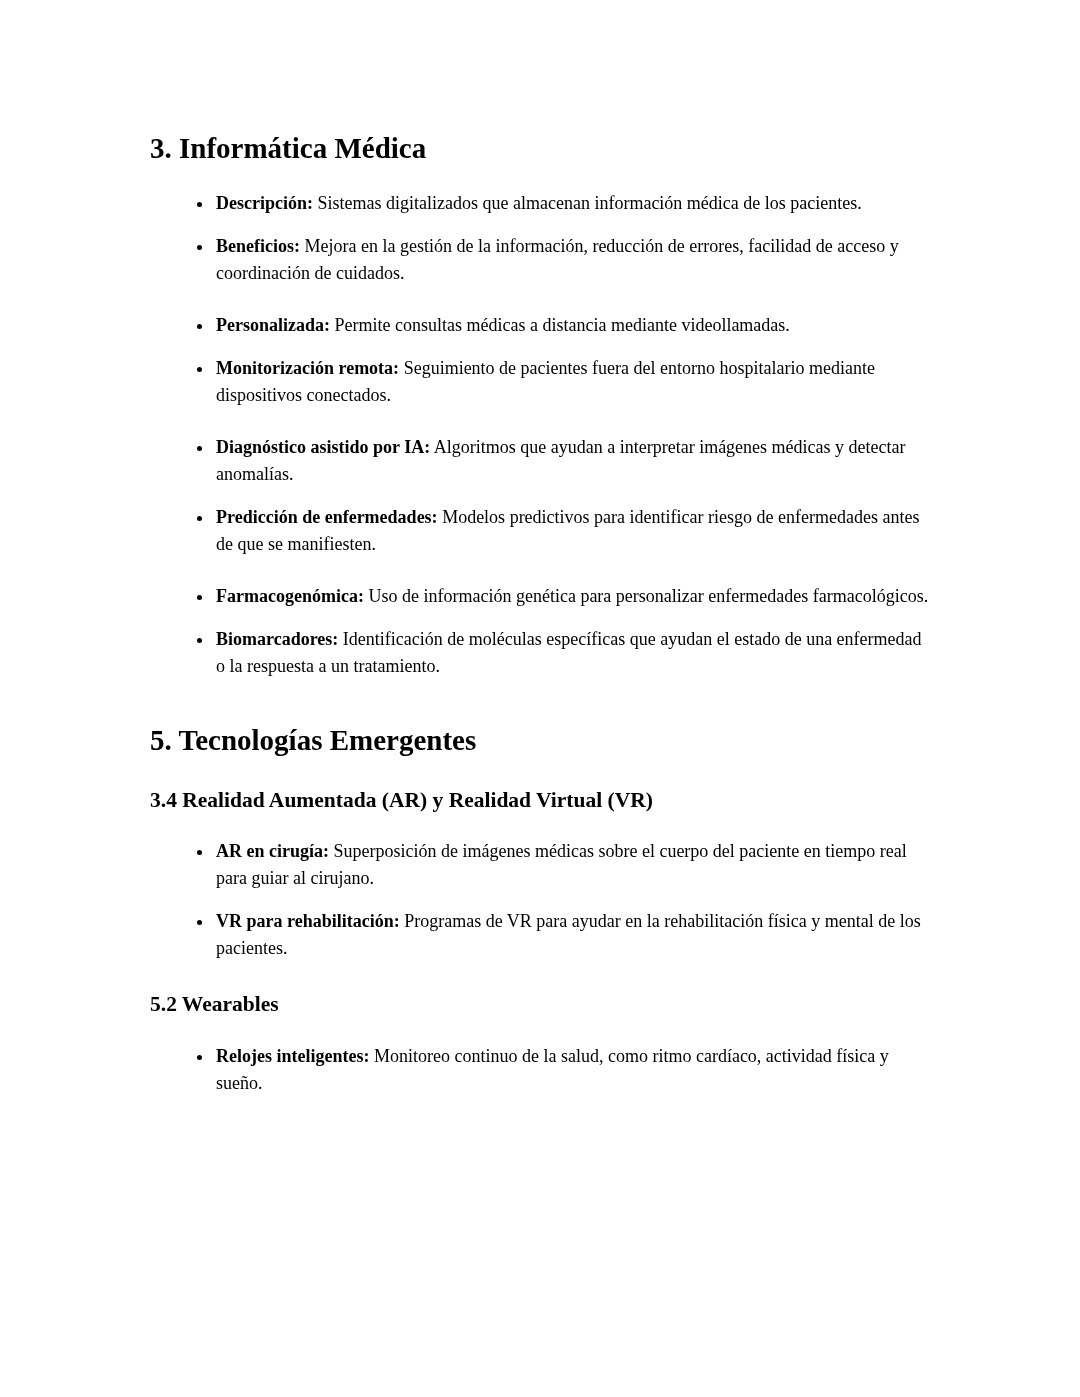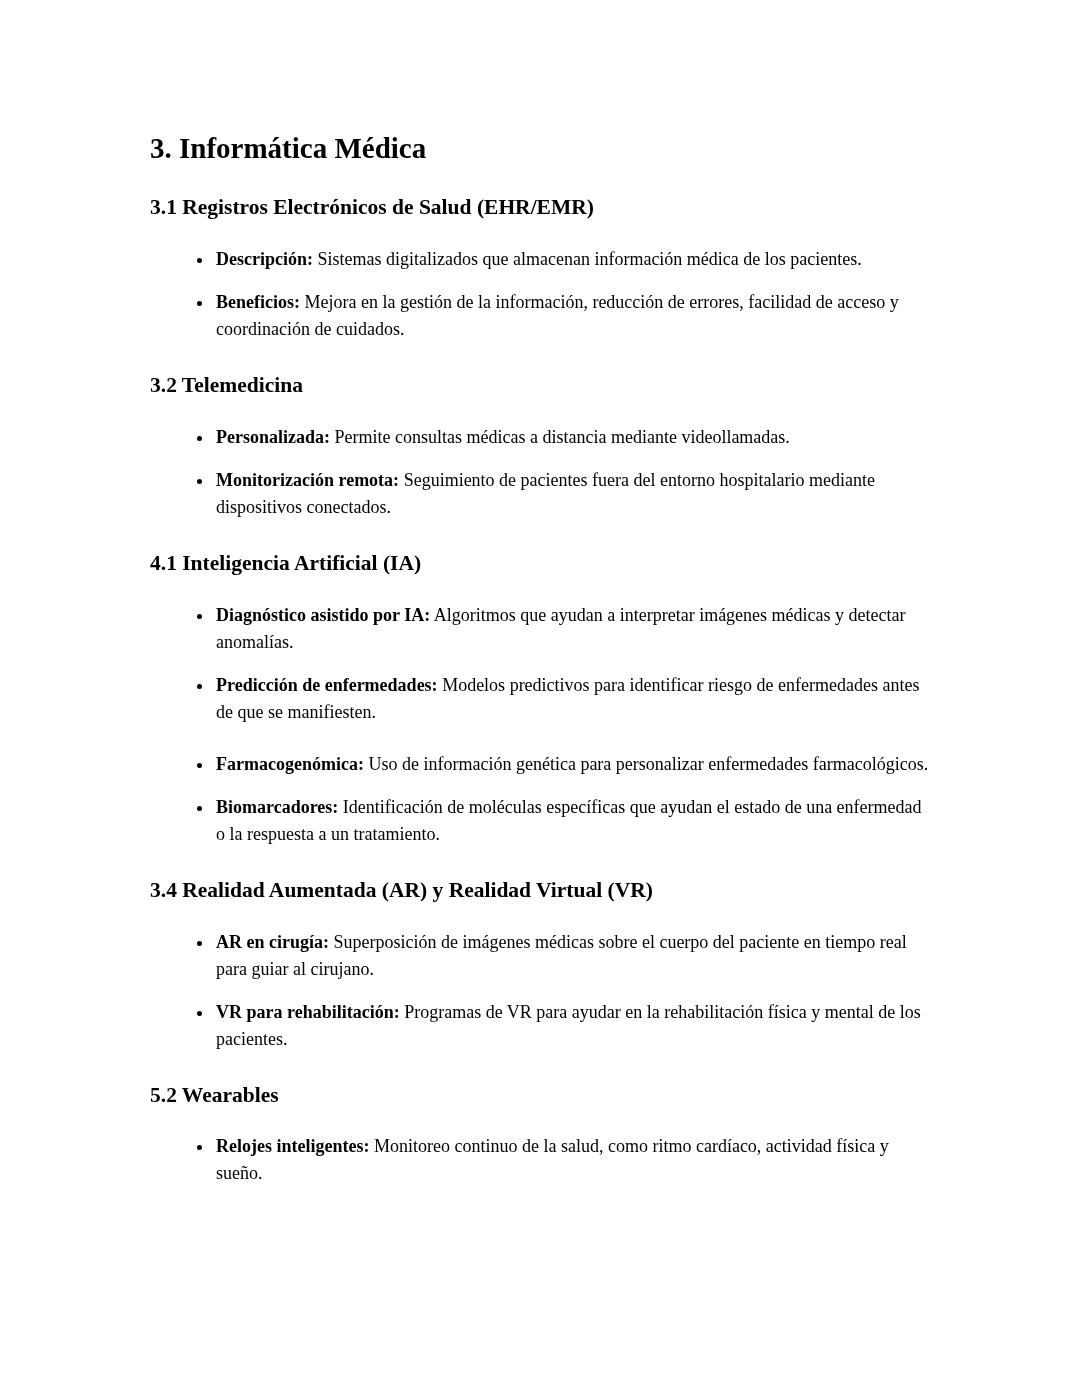--- a/index.html
+++ b/index.html
@@ -53,48 +53,45 @@
   }
 </style>
 </head>
 <body>
 
 <div class="page">
 
   <section>
     <h1 class="sec-heading">3. Informática Médica</h1>
 
-    <h2 class="sub-heading">3.1 Registros Electrónicos de Salud (EHR/EMR)</h2>
     <ul class="bullet-list">
       <li>
         <span class="term">Descripción:</span>
         <span>Sistemas digitalizados que almacenan información médica de los pacientes.</span>
       </li>
       <li>
         <span class="term">Beneficios:</span>
         <span>Mejora en la gestión de la información, reducción de errores, facilidad de acceso y coordinación de cuidados.</span>
       </li>
     </ul>
 
-    <h2 class="sub-heading">3.2 Telemedicina</h2>
     <ul class="bullet-list">
       <li>
         <span class="term">Personalizada:</span>
         <span>Permite consultas médicas a distancia mediante videollamadas.</span>
       </li>
       <li>
         <span class="term">Monitorización remota:</span>
         <span>Seguimiento de pacientes fuera del entorno hospitalario mediante dispositivos conectados.</span>
       </li>
     </ul>
   </section>
 
   <section>
 
-    <h2 class="sub-heading">4.1 Inteligencia Artificial (IA)</h2>
     <ul class="bullet-list">
       <li>
         <span class="term">Diagnóstico asistido por IA:</span>
         <span>Algoritmos que ayudan a interpretar imágenes médicas y detectar anomalías.</span>
       </li>
       <li>
         <span class="term">Predicción de enfermedades:</span>
         <span>Modelos predictivos para identificar riesgo de enfermedades antes de que se manifiesten.</span>
       </li>
     </ul>
@@ -105,20 +102,21 @@
         <span>Uso de información genética para personalizar enfermedades farmacológicos.</span>
       </li>
       <li>
         <span class="term">Biomarcadores:</span>
         <span>Identificación de moléculas específicas que ayudan el estado de una enfermedad o la respuesta a un tratamiento.</span>
       </li>
     </ul>
   </section>
 
   <section>
+    <h1 class="sec-heading">5. Tecnologías Emergentes</h1>
 
     <h2 class="sub-heading">3.4 Realidad Aumentada (AR) y Realidad Virtual (VR)</h2>
     <ul class="bullet-list">
       <li>
         <span class="term">AR en cirugía:</span>
         <span>Superposición de imágenes médicas sobre el cuerpo del paciente en tiempo real para guiar al cirujano.</span>
       </li>
       <li>
         <span class="term">VR para rehabilitación:</span>
         <span>Programas de VR para ayudar en la rehabilitación física y mental de los pacientes.</span>

